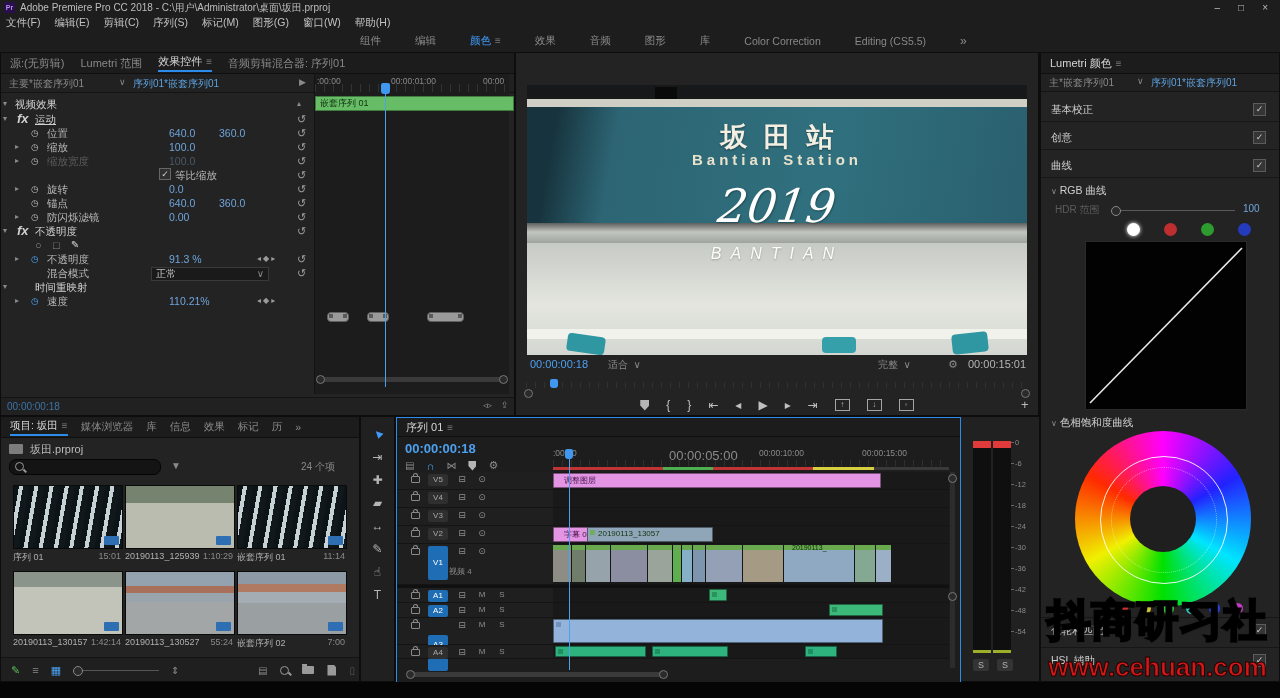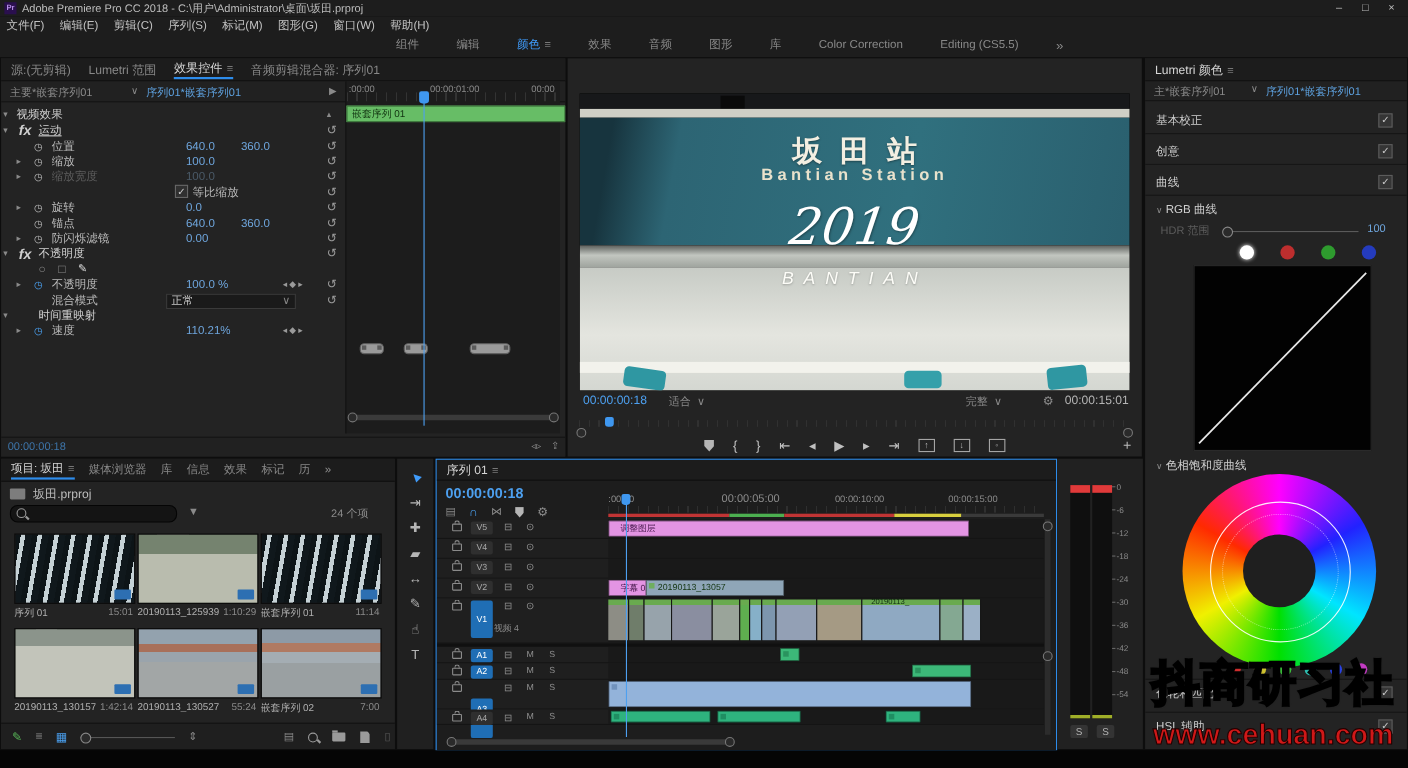--- a/index.html
+++ b/index.html
@@ -228,21 +228,21 @@
           </div>
           <div class="row">
             <span class="abs dim" style="left: 34px; font-size: 11px;">○</span>
             <span class="abs dim" style="left: 52px; font-size: 11px;">□</span>
             <span class="abs" style="left: 70px; font-size: 10px; color: rgb(216, 216, 216);">✎</span>
           </div>
           <div class="row">
             <span class="tw abs" style="left: 14px;">▸</span>
             <span class="sw abs on" style="left: 30px;">◷</span>
             <span style="position: absolute; left: 46px; color: rgb(185, 185, 185);">不透明度</span>
-            <span class="abs" style="left: 168px; color: rgb(110, 165, 220);">100.0 %</span>
+            <span class="abs" style="left: 168px; color: rgb(110, 165, 220);">91.3 %</span>
             <span class="keynav">◂◆▸</span>
             <span class="reset-ic">↺</span>
           </div>
           <div class="row">
             <span style="position: absolute; left: 46px; color: rgb(185, 185, 185);">混合模式</span>
             <div class="ddl">正常<span>∨</span></div>
             <span class="reset-ic">↺</span>
           </div>
           <div class="row">
             <span class="tw abs" style="left: 2px;">▾</span>
@@ -521,21 +521,21 @@
       <span class="dim" style="font-size:10px">▤</span>
       <span style="color:#4aa0f0;font-weight:bold;font-size:11px">∩</span>
       <span class="dim" style="font-size:10px">⋈</span>
       <span class="marker-glyph" style="width:8px;height:10px"></span>
       <span class="dim" style="font-size:11px">⚙</span>
     </div>
 
     <div class="abs" style="left:156px;top:30px;width:396px;height:22px">
       <div id="tl-ruler-labels">
           <span class="abs dim" style="left: 0px; top: 0px; font-size: 8.5px;">:00:00</span>
-          <span class="abs dim" style="left: 103px; top: 0px; font-size: 10px;">00:00:05:00</span>
+          <span class="abs dim" style="left: 116px; top: 0px; font-size: 13px;">00:00:05:00</span>
           <span class="abs dim" style="left: 206px; top: 0px; font-size: 8.5px;">00:00:10:00</span>
           <span class="abs dim" style="left: 309px; top: 0px; font-size: 8.5px;">00:00:15:00</span>
         </div>
       <div class="abs ruler-ticks" style="left:0;top:12px;width:396px;height:6px;opacity:.4"></div>
       <div class="abs" style="left:0;top:19px;width:110px;height:3px;background:#c03434"></div>
       <div class="abs" style="left:110px;top:19px;width:50px;height:3px;background:#4caf50"></div>
       <div class="abs" style="left:160px;top:19px;width:100px;height:3px;background:#c03434"></div>
       <div class="abs" style="left:260px;top:19px;width:61px;height:3px;background:#d8cf3e"></div>
       <div class="abs" style="left:321px;top:19px;width:75px;height:3px;background:#3a3a3a"></div>
     </div>

